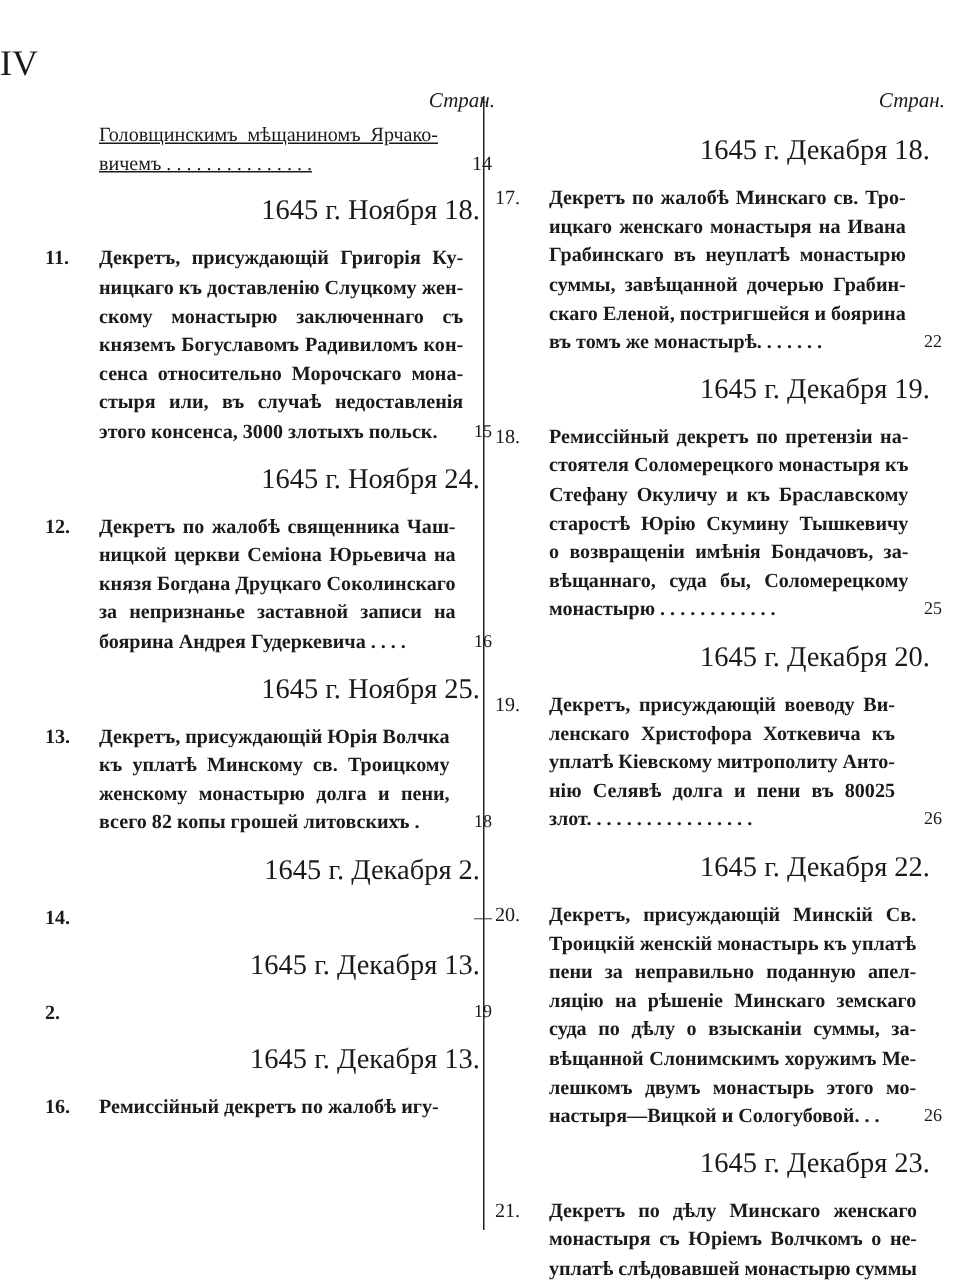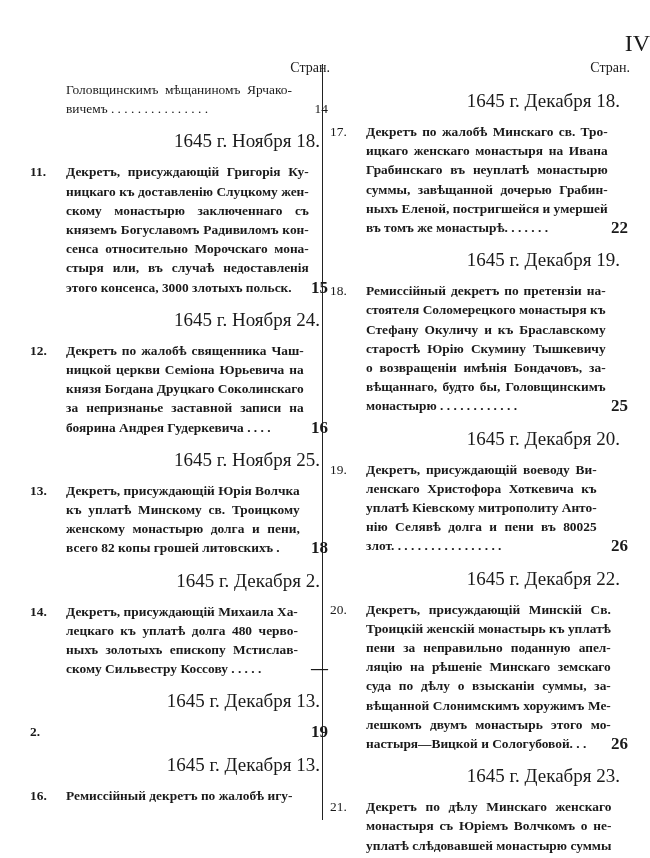--- a/index.html
+++ b/index.html
@@ -1,36 +1,36 @@
 <!DOCTYPE html>
 <html><head>
 <meta charset="utf-8">
 <style>
   html, body { margin: 0; padding: 0; background: #ffffff; }
   body { width: 650px; height: 858px; position: relative; overflow: hidden;
     font-family: "DejaVu Serif", "Liberation Serif", serif; color: #1a1a1a; }
-  .page-num { position: absolute; top: 30px; left: 0; width: 650px; text-align: right;
+  .page-num { position: absolute; top: 30px; left: 0; width: 650px; text-align: left;
     font-family: "Liberation Serif", serif; font-size: 24px; }
   .col { position: absolute; top: 60px; }
   .col-left { left: 30px; width: 290px; }
   .col-right { left: 330px; width: 290px; }
   .divider { position: absolute; left: 322px; top: 64px; height: 756px; border-left: 1.5px solid #222; }
-  .strn { text-align: right; font-family: "Liberation Serif", serif; font-size: 14px; height: 20px; }
+  .strn { text-align: right; font-style: italic; font-family: "Liberation Serif", serif; font-size: 14px; height: 20px; }
   .col-left .strn { margin-right: -10px; }
   .col-right .strn { margin-right: -10px; }
   .heading { text-align: right; font-family: "Liberation Serif", serif; font-size: 19px;
     margin: 12px 0 10px 0; padding-left: 20px; }
   .entry { position: relative; display: flex; font-family: "Liberation Serif", serif; font-size: 13.4px; line-height: 19.2px; }
   .entry .num { width: 36px; flex: none; font-weight: bold; }
   .col-right .entry .num { font-weight: normal; }
   .entry .text { flex: 1; text-align: justify; padding-right: 28px; font-weight: bold; }
   .entry .text .line { display: block; text-align: justify; text-align-last: justify; white-space: nowrap; overflow: hidden; }
   .entry .text .line.last { text-align-last: left; }
-  .entry .pg { position: absolute; right: -8px; bottom: 0; font-size: 17px; font-weight: bold; }
-  .cont { font-family: "Liberation Serif", serif; font-size: 13.4px; line-height: 19.2px; padding-left: 36px; padding-right: 28px; position: relative; }
+  .entry .pg { position: absolute; right: -8px; bottom: 0; font-size: 12px; }
+  .cont { font-family: "Liberation Serif", serif; font-size: 13.4px; line-height: 19.2px; padding-left: 36px; padding-right: 28px; position: relative; text-decoration: underline; }
   .cont .line { display: block; text-align: justify; text-align-last: justify; white-space: nowrap; }
   .cont .line.last { text-align-last: left; }
   .cont .pg { position: absolute; right: -8px; bottom: 0; text-align: center; }
 </style>
 </head>
 <body>
 
 <div class="page-num">IV</div>
 <div class="divider"></div>
 
@@ -75,26 +75,20 @@
           <span class="line">Декретъ, присуждающій Юрія Волчка</span>
           <span class="line">къ уплатѣ Минскому св. Троицкому</span>
           <span class="line">женскому монастырю долга и пени,</span>
           <span class="line last">всего 82 копы грошей литовскихъ .</span>
         </span>
         <span class="pg">18</span>
       </div>
       <div class="heading">1645 г. Декабря 2.</div>
       <div class="entry">
         <span class="num">14.</span>
-        <span class="text">
-          <span class="line">Декретъ, присуждающій Михаила Ха-</span>
-          <span class="line">лецкаго къ уплатѣ долга 480 черво-</span>
-          <span class="line">ныхъ золотыхъ епископу Мстислав-</span>
-          <span class="line last">скому Сильвестру Коссову . . . . .</span>
-        </span>
         <span class="pg">—</span>
       </div>
       <div class="heading">1645 г. Декабря 13.</div>
       <div class="entry">
         <span class="num">2.</span>
         <span class="pg">19</span>
       </div>
       <div class="heading">1645 г. Декабря 13.</div>
       <div class="entry">
         <span class="num">16.</span>
@@ -109,35 +103,35 @@
   <div class="strn">Стран.</div>
   <div id="right-sections" style="margin-top:-2px">
       <div class="heading">1645 г. Декабря 18.</div>
       <div class="entry">
         <span class="num">17.</span>
         <span class="text">
           <span class="line">Декретъ по жалобѣ Минскаго св. Тро-</span>
           <span class="line">ицкаго женскаго монастыря на Ивана</span>
           <span class="line">Грабинскаго въ неуплатѣ монастырю</span>
           <span class="line">суммы, завѣщанной дочерью Грабин-</span>
-          <span class="line">ныхъ Еленой, постригшейся и умершей</span>
+          <span class="line">скаго Еленой, постригшейся и боярина</span>
           <span class="line last">въ томъ же монастырѣ. . . . . . .</span>
         </span>
         <span class="pg">22</span>
       </div>
       <div class="heading">1645 г. Декабря 19.</div>
       <div class="entry">
         <span class="num">18.</span>
         <span class="text">
           <span class="line">Ремиссійный декретъ по претензіи на-</span>
           <span class="line">стоятеля Соломерецкого монастыря къ</span>
           <span class="line">Стефану Окуличу и къ Браславскому</span>
           <span class="line">старостѣ Юрію Скумину Тышкевичу</span>
           <span class="line">о возвращеніи имѣнія Бондачовъ, за-</span>
-          <span class="line">вѣщаннаго, будто бы, Головщинскимъ</span>
+          <span class="line">вѣщаннаго, суда бы, Соломерецкому</span>
           <span class="line last">монастырю . . . . . . . . . . . .</span>
         </span>
         <span class="pg">25</span>
       </div>
       <div class="heading">1645 г. Декабря 20.</div>
       <div class="entry">
         <span class="num">19.</span>
         <span class="text">
           <span class="line">Декретъ, присуждающій воеводу Ви-</span>
           <span class="line">ленскаго Христофора Хоткевича къ</span>

